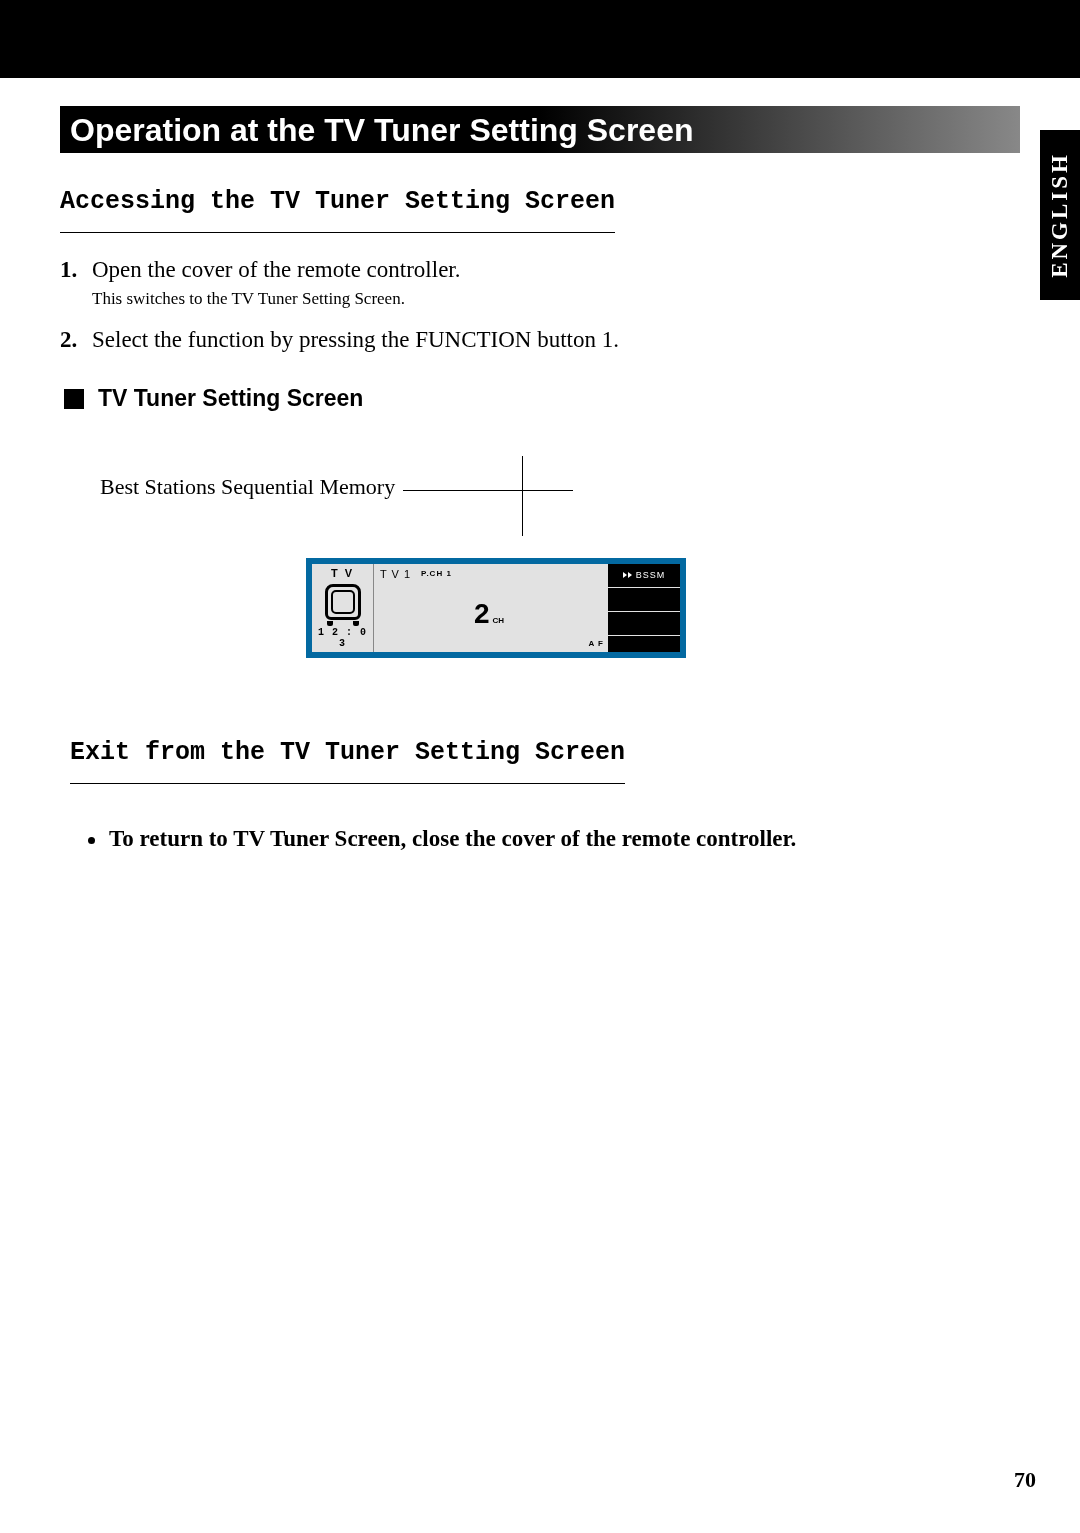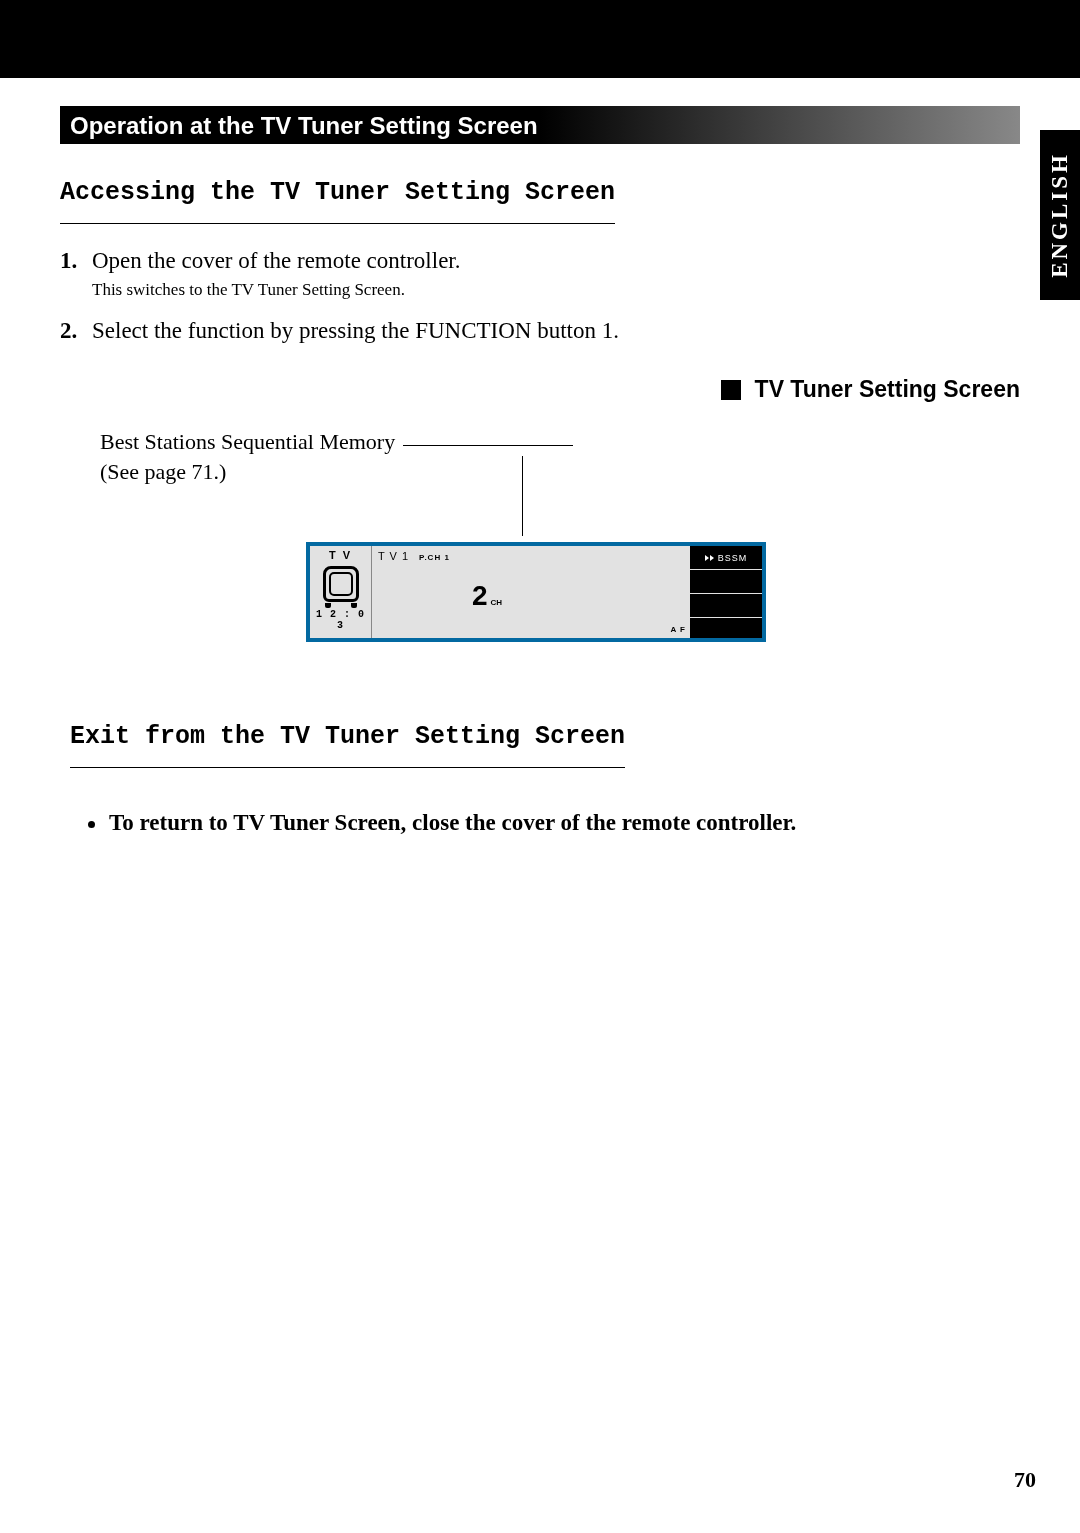--- a/index.html
+++ b/index.html
@@ -37,21 +37,21 @@
     text-orientation: mixed;
   }
   .content {
     padding: 28px 60px 0 60px;
   }
   .section-header {
     background: linear-gradient(to right, #000 0%, #000 50%, #888 100%);
     color: #fff;
     font-family: Arial, Helvetica, sans-serif;
     font-weight: bold;
-    font-size: 24px;
+    font-size: 32px;
     padding: 6px 10px 4px 10px;
     margin-bottom: 34px;
   }
   .sub-header {
     font-family: Liberation Mono, monospace;
     font-weight: bold;
     font-size: 25px;
     padding-bottom: 16px;
     border-bottom: 1.5px solid #000;
     display: inline-block;
@@ -74,22 +74,21 @@
   }
   .note {
     font-size: 17px;
     margin-left: 32px;
     margin-bottom: 18px;
   }
   .step2 { margin-top: 8px; margin-bottom: 32px; }
   .bullet-line {
     display: flex;
     align-items: center;
-    margin-bottom: 24px;
-    justify-content: flex-end;
+    margin-bottom: 60px;
   }
   .bullet-square {
     width: 20px;
     height: 20px;
     background: #000;
     margin-left: 4px;
     margin-right: 14px;
     flex-shrink: 0;
   }
   .bullet-text {
@@ -121,23 +120,23 @@
     height: 80px;
     left: 522px;
     top: 456px;
   }
   .screen-area {
     margin-left: 246px;
     margin-top: 56px;
     position: relative;
   }
   .screen-box {
-    width: 460px;
+    width: 380px;
     height: 100px;
-    border: 4px solid #0369a1;
+    border: 6px solid #0369a1;
     display: flex;
     background: #e2e2e2;
   }
   .screen-left {
     width: 62px;
     border-right: 1px solid #888;
     display: flex;
     flex-direction: column;
     align-items: center;
     padding: 3px 2px 2px 2px;
@@ -183,21 +182,21 @@
     letter-spacing: 1px;
     margin-top: 2px;
     text-align: center;
   }
   .screen-mid {
     flex: 1;
     position: relative;
   }
   .mid-top-row {
     display: flex;
-    align-items: flex-end;
+    align-items: center;
     padding: 4px 3px 0 6px;
     gap: 10px;
   }
   .tv1 {
     font-family: Arial, sans-serif;
     font-size: 11px;
     letter-spacing: 1px;
   }
   .pch {
     font-family: Arial, sans-serif;
@@ -305,21 +304,20 @@
     <div class="bullet-line">
       <div class="bullet-square"></div>
       <div class="bullet-text">TV Tuner Setting Screen</div>
     </div>
 
     <div class="annotation-block">
       <div class="annotation-row">
         <div class="annotation-text">Best Stations Sequential Memory</div>
         <div class="anno-connector"></div>
       </div>
-      <div class="annotation-text">(See page 71.)</div>
     </div>
     <div class="anno-vertical"></div>
 
     <div class="screen-area">
       <div class="screen-box">
         <div class="screen-left">
           <div class="tv-small">T V</div>
           <div class="tv-icon">
             <div class="tv-outer"></div>
             <div class="tv-inner"></div>

